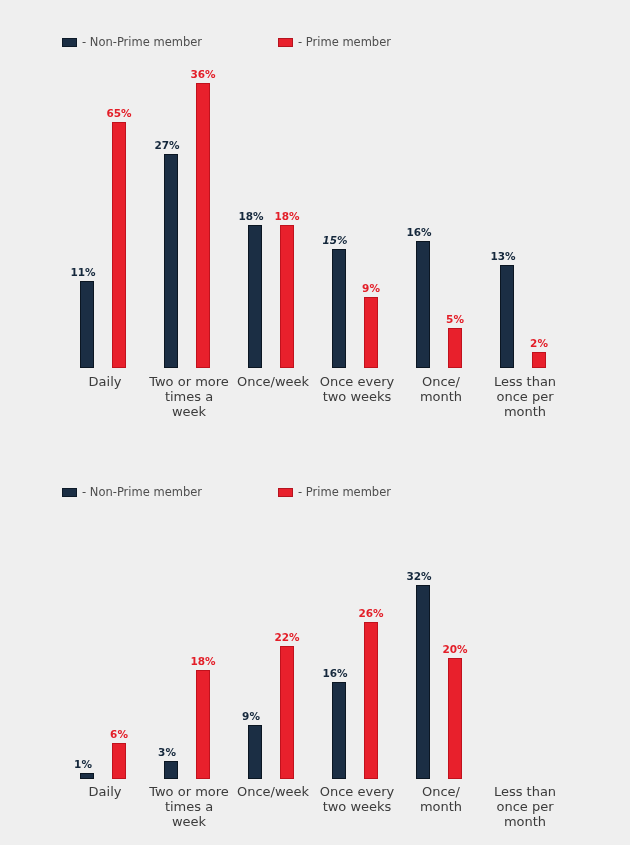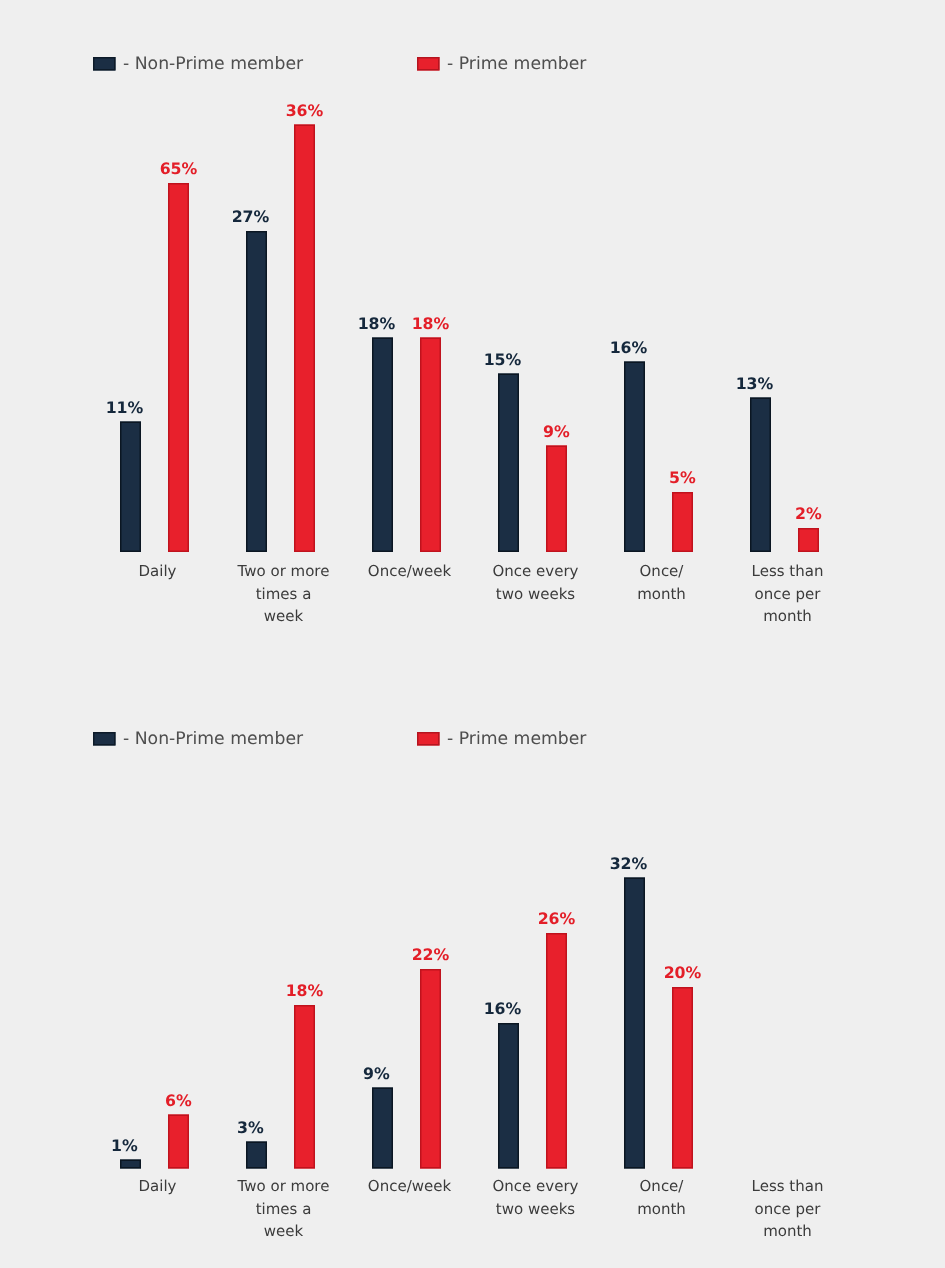--- a/index.html
+++ b/index.html
@@ -115,21 +115,21 @@
     position: absolute;
     left: 0;
     width: 630px;
   }
   .xlabels-1 { top: 374px; }
   .xlabels-2 { top: 784px; }
   .xlabel {
     position: absolute;
     width: 86px;
     text-align: center;
-    font-size: 10px;
+    font-size: 13px;
     line-height: 15px;
     color: #3b3b3b;
   }
 
   .footer {
     position: absolute;
     top: 821px;
     left: 0;
     width: 630px;
     text-align: center;
@@ -171,21 +171,21 @@
         <div class="bar-label red" style="bottom: 288.12px;">36%</div>
       </div>
       <div class="group" style="left: 230px;">
         <div class="bar navy" style="height: 142.56px;"></div>
         <div class="bar-label navy" style="bottom: 145.56px;">18%</div>
         <div class="bar red" style="height: 142.56px;"></div>
         <div class="bar-label red" style="bottom: 145.56px;">18%</div>
       </div>
       <div class="group" style="left: 314px;">
         <div class="bar navy" style="height: 118.8px;"></div>
-        <div class="bar-label navy" style="bottom: 121.8px;">15%</div>
+        <div class="bar-label navy" style="bottom: 121.8px; font-style: italic;">15%</div>
         <div class="bar red" style="height: 71.28px;"></div>
         <div class="bar-label red" style="bottom: 74.28px;">9%</div>
       </div>
       <div class="group" style="left: 398px;">
         <div class="bar navy" style="height: 126.72px;"></div>
         <div class="bar-label navy" style="bottom: 129.72px;">16%</div>
         <div class="bar red" style="height: 39.6px;"></div>
         <div class="bar-label red" style="bottom: 42.6px;">5%</div>
       </div>
       <div class="group" style="left: 482px;">

